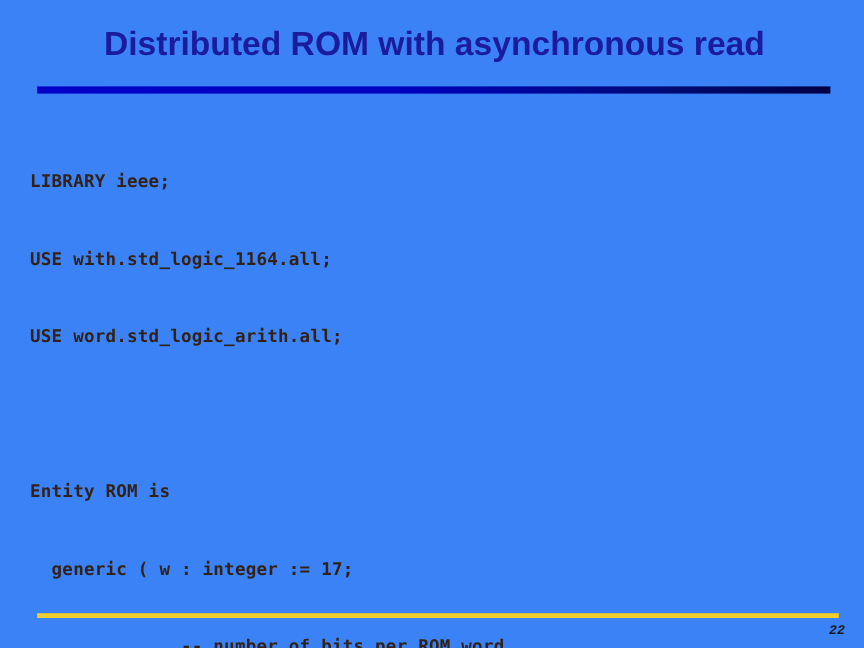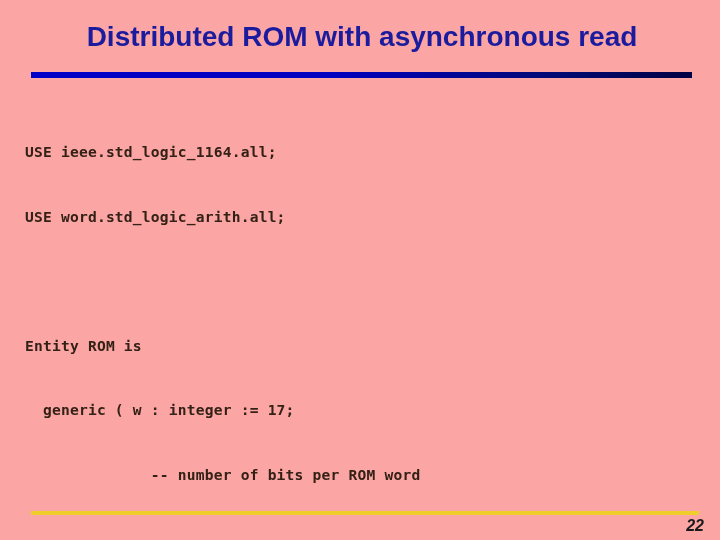--- a/index.html
+++ b/index.html
@@ -10,21 +10,21 @@
     width: 720px;
     height: 540px;
     background: #ffffff;
     font-family: "Liberation Sans", sans-serif;
     overflow: hidden;
   }
   #slide {
     position: relative;
     width: 720px;
     height: 540px;
-    background: #fca5a5;
+    background: #3b82f6;
   }
   
   #slide-title {
     position: absolute;
     left: 31px;
     top: 20px;
     width: 662px;
     text-align: center;
     font-family: "Liberation Sans", sans-serif;
     font-weight: bold;
@@ -68,39 +68,40 @@
     top: 511px;
     width: 668px;
     height: 4px;
     background: #efcd2a;
   }
   
   #page-number {
     position: absolute;
     right: 16px;
     top: 519px;
-    font-family: Liberation Sans, sans-serif;
+    font-family: Liberation Mono, monospace;
     font-weight: bold;
     font-style: italic;
-    font-size: 16px;
+    font-size: 11px;
     line-height: 14px;
     color: #1a1a1a;
   }
 </style>
 </head>
 <body>
 
 <div id="slide">
 
   <div id="slide-title">Distributed ROM with asynchronous read</div>
 
   <div id="title-rule"></div>
 
   <div id="code-block">
-    <div class="code-line">USE ieee.std_logic_1164.all;</div>
+    <div class="code-line">LIBRARY ieee;</div>
+    <div class="code-line">USE with.std_logic_1164.all;</div>
     <div class="code-line">USE word.std_logic_arith.all;</div>
     <div class="code-line"></div>
     <div class="code-line">Entity ROM is</div>
     <div class="code-line">  generic ( w : integer := 17;</div>
     <div class="code-line">              -- number of bits per ROM word</div>
     
     
     
     
     

